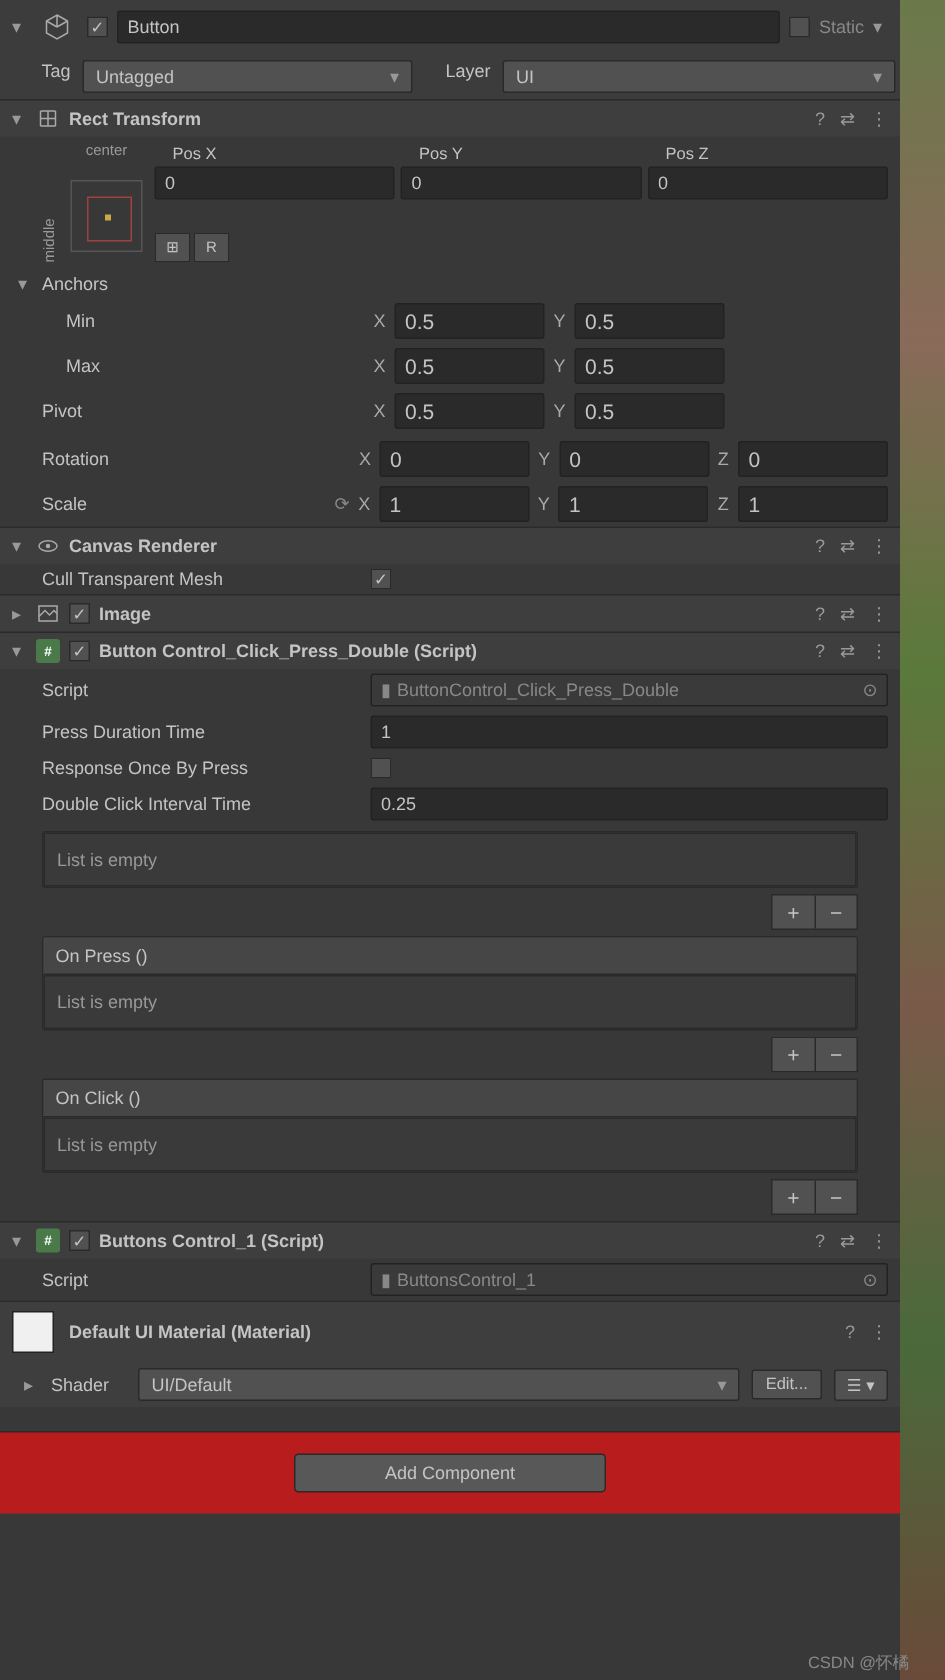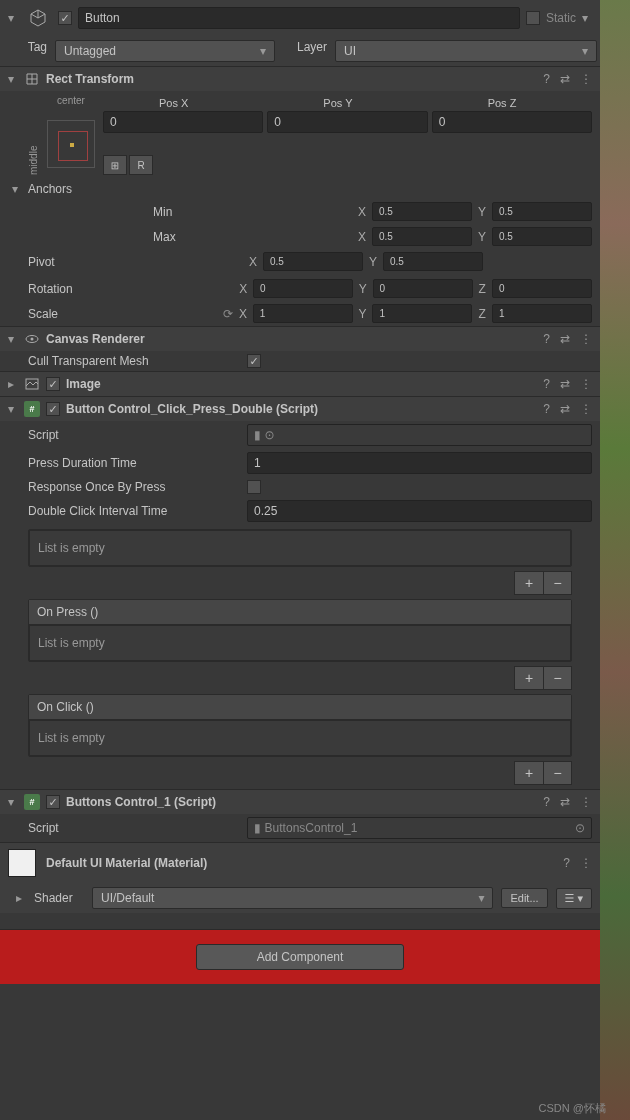--- a/index.html
+++ b/index.html
@@ -18,35 +18,35 @@
 .dropdown { background: #515151; border: 1px solid #2a2a2a; color: #c4c4c4; padding: 3px 8px; border-radius: 2px; display: flex; align-items: center; justify-content: space-between; cursor: pointer; font-size: 12px; }
 .dropdown::after { content: "▾"; margin-left: 8px; color: #999; }
 .component-header { display: flex; align-items: center; padding: 4px 8px; background: #3e3e3e; border-top: 1px solid #2a2a2a; gap: 6px; }
 .foldout { cursor: pointer; color: #999; width: 10px; }
 .comp-icon { width: 16px; height: 16px; display: flex; align-items: center; justify-content: center; }
 .comp-title { flex: 1; font-weight: bold; font-size: 12px; color: #c4c4c4; }
 .comp-actions { display: flex; gap: 10px; color: #999; }
 .comp-actions span { cursor: pointer; }
 .prop-row { display: flex; align-items: center; padding: 3px 8px 3px 28px; gap: 4px; }
 .prop-label { width: 215px; color: #c4c4c4; }
-.num-input { background: #2a2a2a; border: 1px solid #222; color: #c4c4c4; padding: 3px 6px; width: 100px; font-size: 10px; border-radius: 2px; }
+.num-input { background: #2a2a2a; border: 1px solid #222; color: #c4c4c4; padding: 3px 6px; width: 100px; font-size: 14px; border-radius: 2px; }
 .axis-label { color: #aaa; width: 12px; text-align: center; }
 .rect-top { display: flex; padding: 4px 8px 4px 28px; gap: 8px; }
 .anchor-preview { width: 48px; height: 48px; border: 1px solid #555; position: relative; cursor: pointer; margin-top: 14px; }
 .anchor-preview::before { content: ""; position: absolute; left: 10px; top: 10px; width: 28px; height: 28px; border: 1px solid #a04040; }
 .anchor-preview::after { content: ""; position: absolute; left: 22px; top: 22px; width: 4px; height: 4px; background: #ccaa44; }
 .anchor-label-v { writing-mode: vertical-rl; transform: rotate(180deg); font-size: 10px; color: #999; margin-top: 14px; }
 .rect-fields { flex: 1; }
 .rect-field-row { display: flex; gap: 4px; }
 .rect-col { flex: 1; }
-.rect-col-label { color: #c4c4c4; font-size: 11px; padding: 2px 12px; margin-left: 44px; }
+.rect-col-label { color: #c4c4c4; font-size: 11px; padding: 2px 12px; }
 .rect-side-btns { display: flex; gap: 2px; margin-top: 20px; }
 .side-btn { width: 24px; height: 20px; background: #515151; border: 1px solid #2a2a2a; display: flex; align-items: center; justify-content: center; font-size: 10px; cursor: pointer; }
 .anchors-foldout { padding: 3px 8px 3px 12px; display: flex; align-items: center; gap: 6px; }
-.sub-prop { padding-left: 44px; justify-content: flex-end; }
+.sub-prop { padding-left: 44px; }
 .readonly-input { background: #3a3a3a; border: 1px solid #222; color: #888; padding: 3px 6px; font-size: 12px; border-radius: 2px; flex: 1; display: flex; align-items: center; gap: 4px; }
 .script-icon { color: #888; }
 .obj-selector { color: #888; cursor: pointer; }
 .event-box { margin: 4px 28px; border: 1px solid #2a2a2a; background: #3e3e3e; border-radius: 2px; }
 .event-header { padding: 5px 8px; background: #464646; border-bottom: 1px solid #2a2a2a; }
 .event-body { padding: 10px 8px; color: #999; background: #3a3a3a; border: 1px solid #2a2a2a; margin: 0; }
 .event-footer { display: flex; justify-content: flex-end; padding: 0; }
 .event-btns { display: flex; background: #515151; border: 1px solid #2a2a2a; }
 .event-btn { width: 28px; height: 22px; display: flex; align-items: center; justify-content: center; cursor: pointer; color: #c4c4c4; font-size: 14px; border-left: 1px solid #2a2a2a; }
 .event-btn:first-child { border-left: none; }
@@ -222,20 +222,21 @@
     <div class="comp-actions">
       <span>?</span>
       <span>⇄</span>
       <span>⋮</span>
     </div>
   </div>
   <div class="prop-row">
     <span class="prop-label">Script</span>
     <div class="readonly-input">
       <span class="script-icon">▮</span>
+      <span class="flex1">ButtonControl_Click_Press_Double</span>
       <span class="obj-selector">⊙</span>
     </div>
   </div>
   <div class="prop-row">
     <span class="prop-label">Press Duration Time</span>
     <input class="text-input flex1" value="1" style="">
   </div>
   <div class="prop-row">
     <span class="prop-label">Response Once By Press</span>
     <div class="checkbox"></div>

